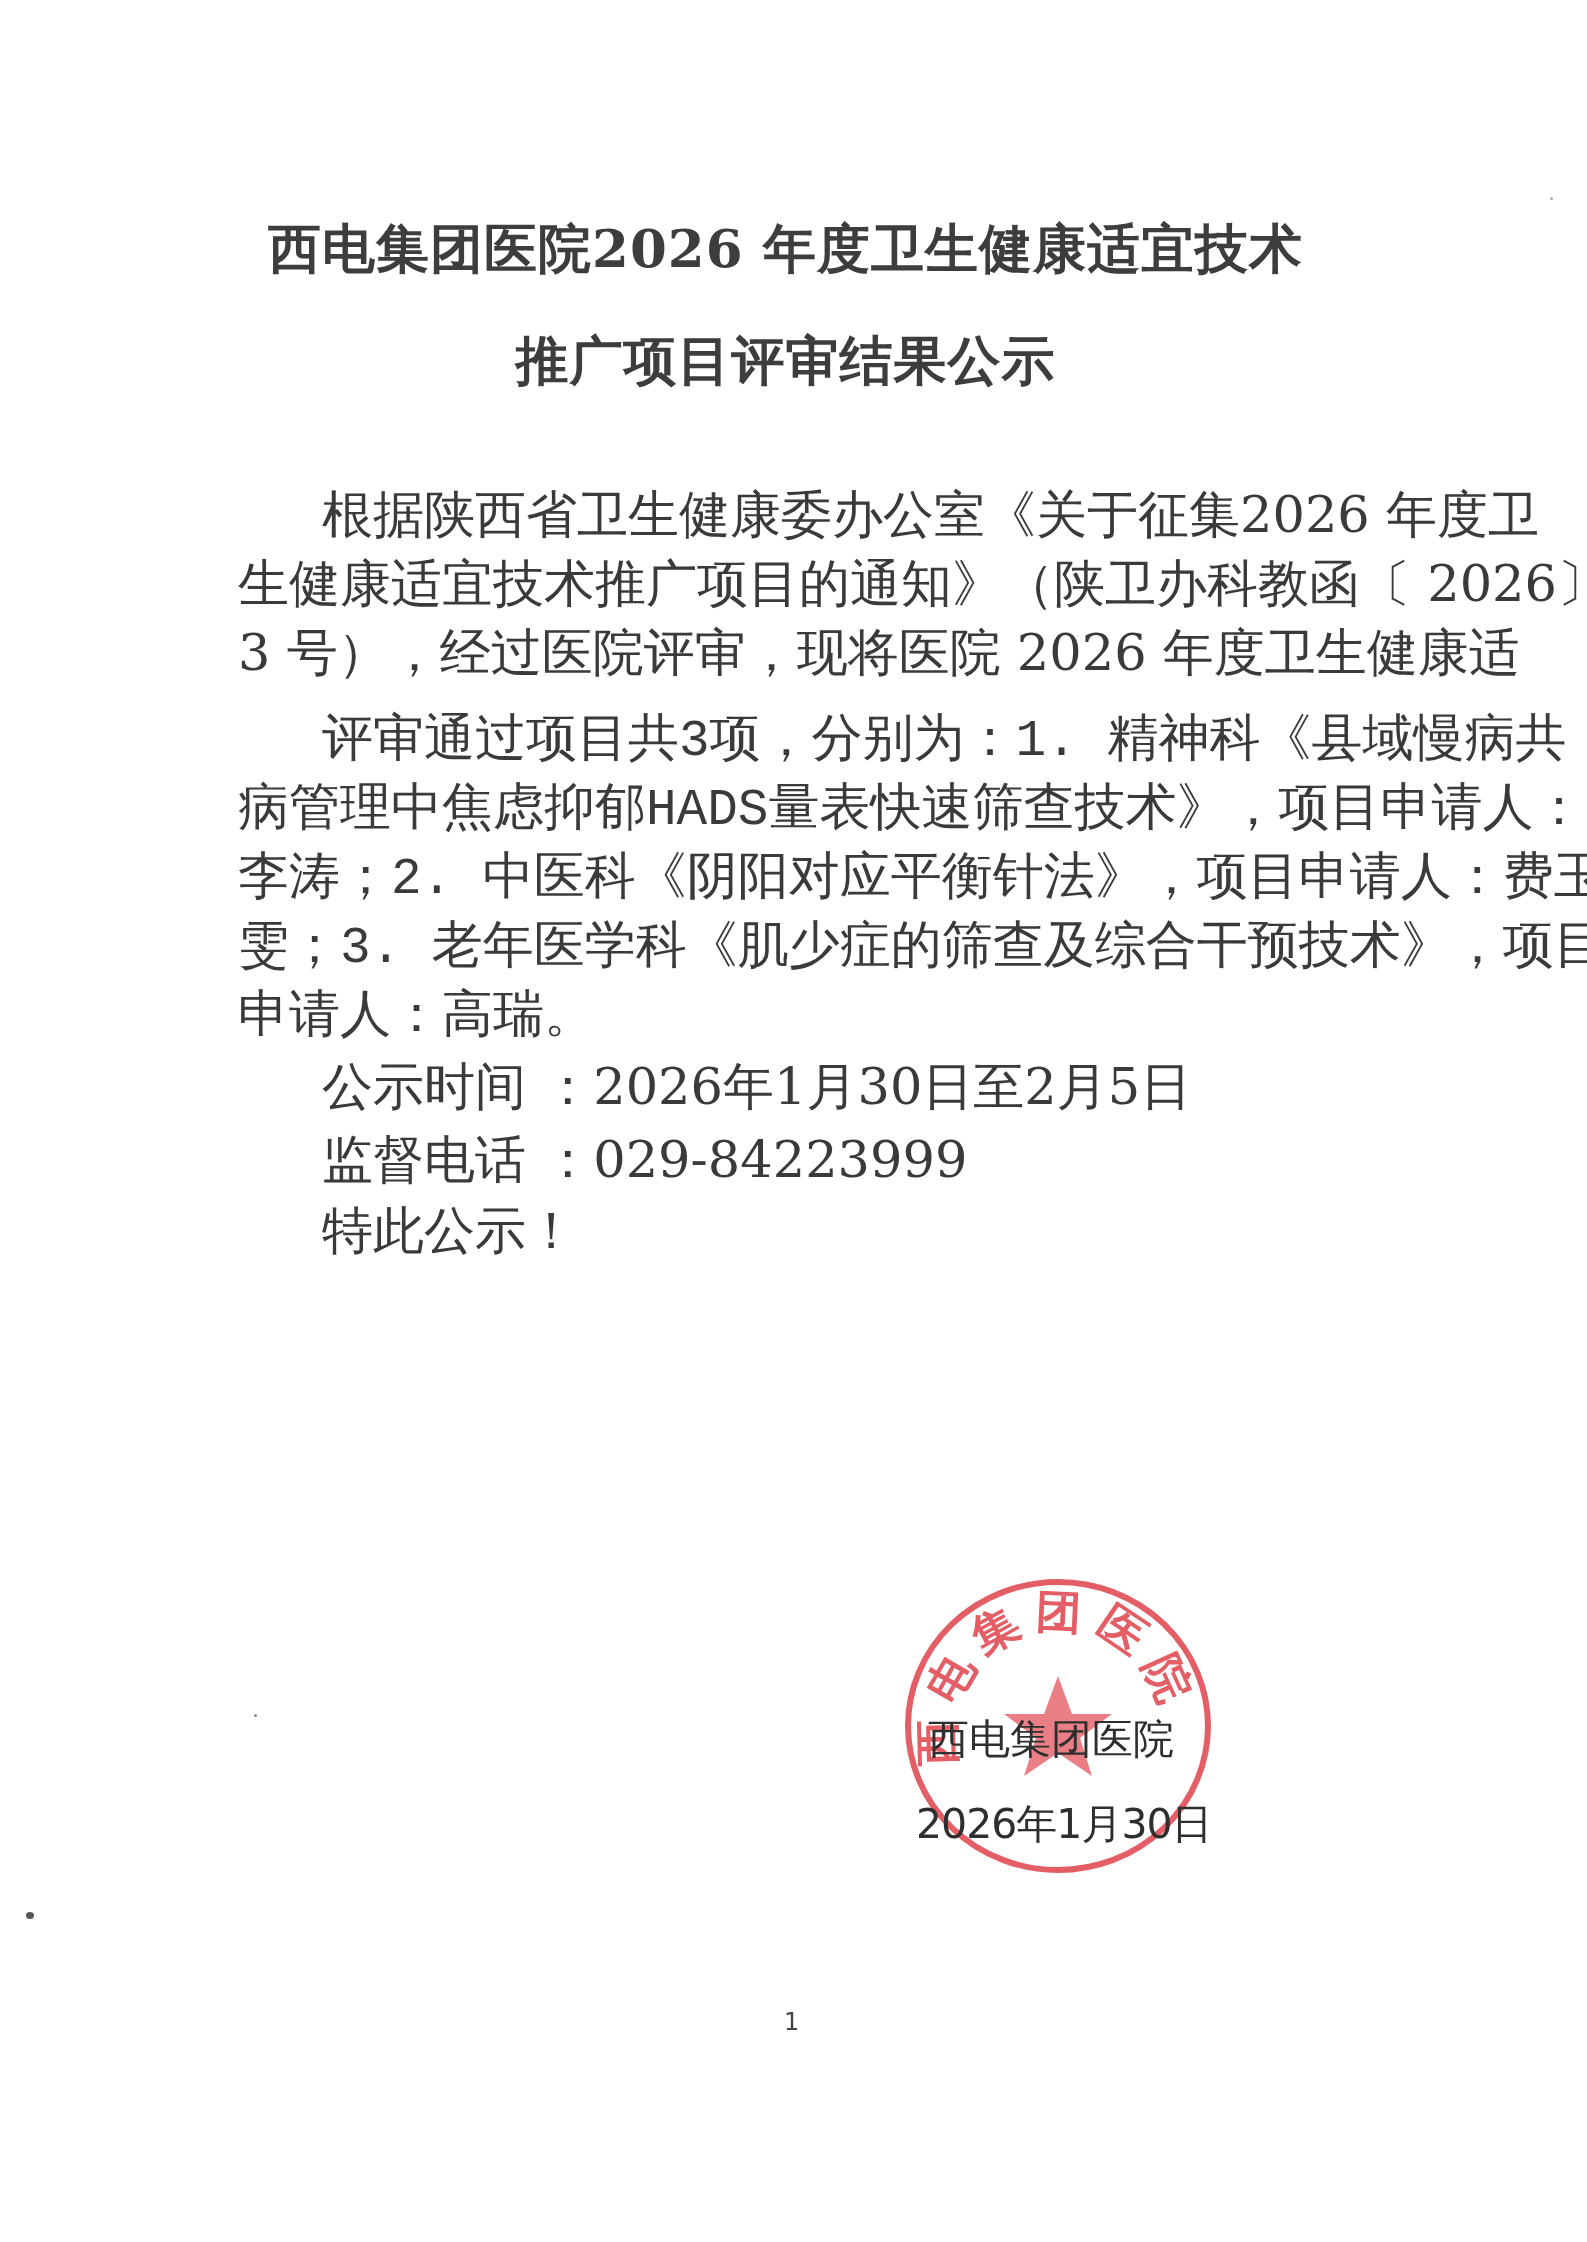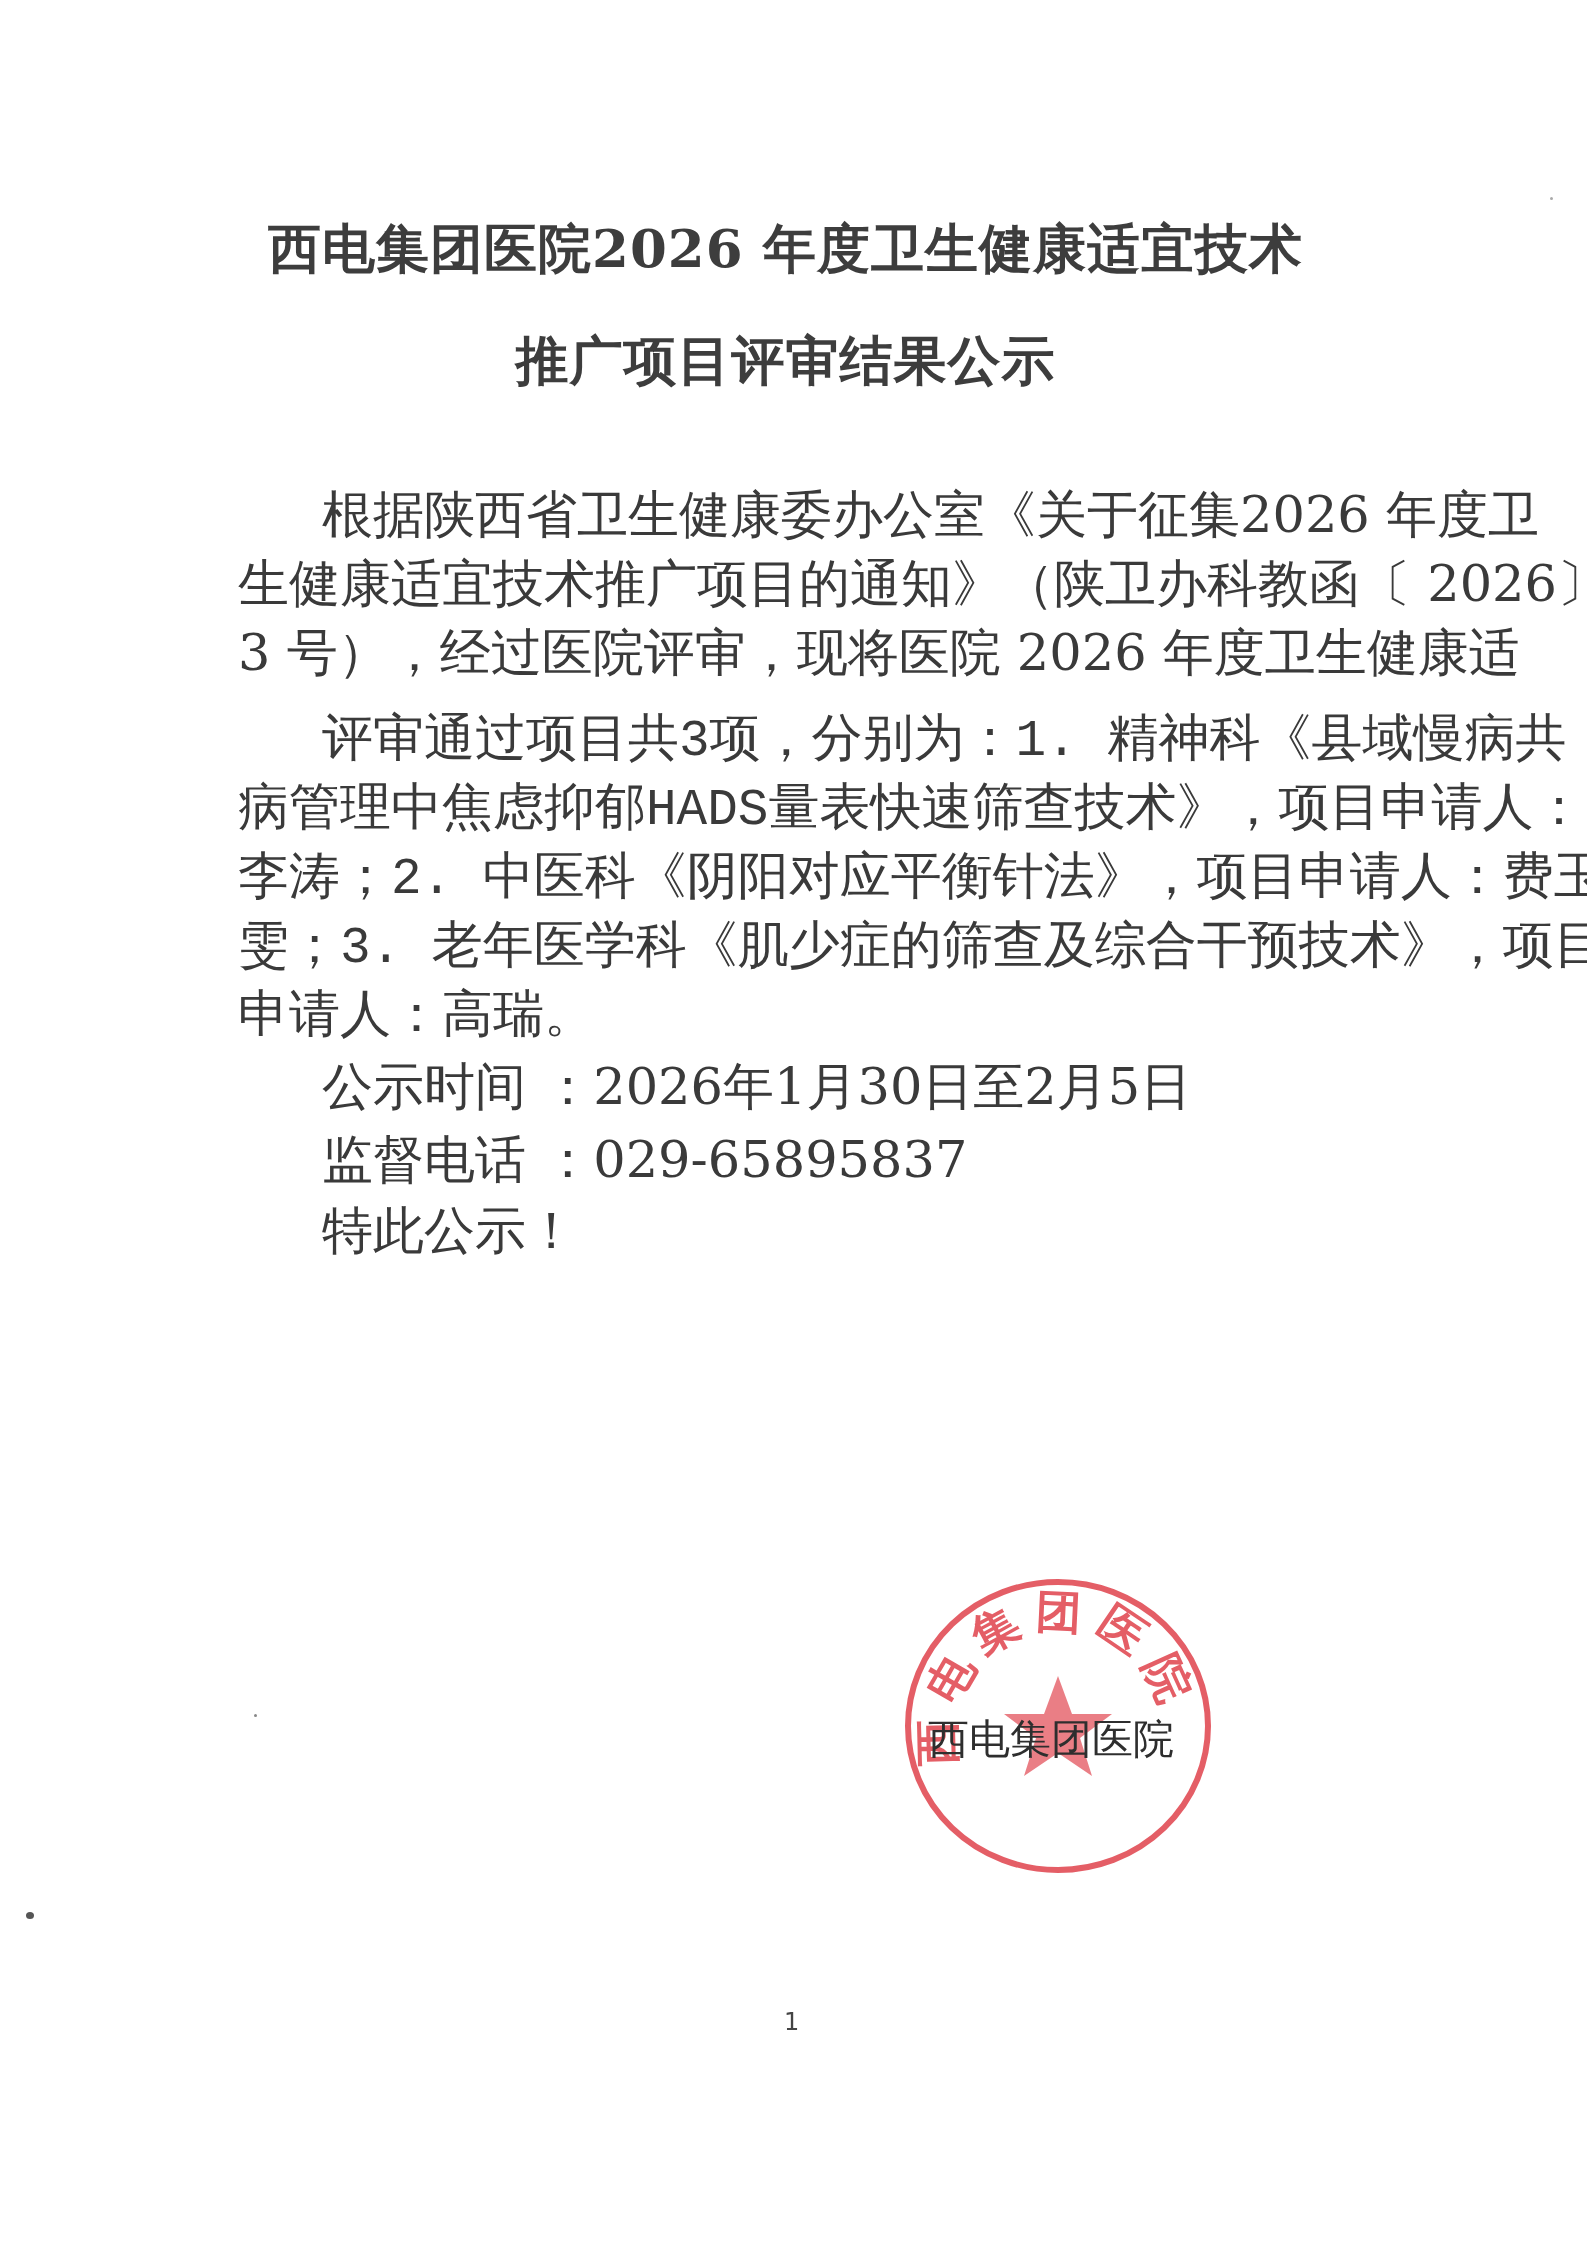--- a/index.html
+++ b/index.html
@@ -52,38 +52,39 @@
       <span class="ln" style="padding-left:84px">评审通过项目共3项，分别为：1. 精神科《县域慢病共</span>
       <span class="ln">病管理中焦虑抑郁HADS量表快速筛查技术》，项目申请人：</span>
       <span class="ln">李涛；2. 中医科《阴阳对应平衡针法》，项目申请人：费玉</span>
       <span class="ln">雯；3. 老年医学科《肌少症的筛查及综合干预技术》，项目</span>
       <span class="ln">申请人：高瑞。</span>
     </p>
     <p class="para" style="text-indent:0;margin-top:0">
       <span class="ln" style="padding-left:84px">公示时间 ：2026年1月30日至2月5日</span>
     </p>
     <p class="para" style="text-indent:0;margin-top:4px">
-      <span class="ln" style="padding-left:84px">监督电话 ：029-65895837</span>
+      <span class="ln" style="padding-left:84px">监督电话 ：029-84223999</span>
     </p>
     <p class="para" style="text-indent:0;margin-top:2px">
       <span class="ln" style="padding-left:84px">特此公示！</span>
     </p>
   </div>
 
   <svg class="stamp" viewBox="0 0 312 300">
     <defs>
       <path id="ringpath" d="M 62,205 A 106,106 0 1,1 252,205"></path>
     </defs>
     <ellipse cx="156" cy="150" rx="150" ry="144" fill="none" stroke="#e0424c" stroke-width="6"></ellipse>
     <text font-family="DejaVu Serif, serif" font-size="46" font-weight="bold" fill="#e0424c" letter-spacing="12">
       <textPath href="#ringpath" startOffset="4%">西电集团医院</textPath>
     </text>
     <polygon points="156,100 170,138 210,138 178,162 190,200 156,177 122,200 134,162 102,138 142,138" fill="#e0424c" opacity="0.8"></polygon>
   </svg>
 
   <div class="sig org">西电集团医院</div>
+  <div class="sig date">2026年1月30日</div>
 
   <div class="pageno">1</div>
 
   <div class="speck" style="left:26px;top:1912px;width:8px;height:7px;"></div>
   <div class="speck" style="left:254px;top:1714px;width:3px;height:3px;background:#888"></div>
   <div class="speck" style="left:1550px;top:197px;width:3px;height:3px;background:#aaa"></div>
 </div>
 
 </body></html>

